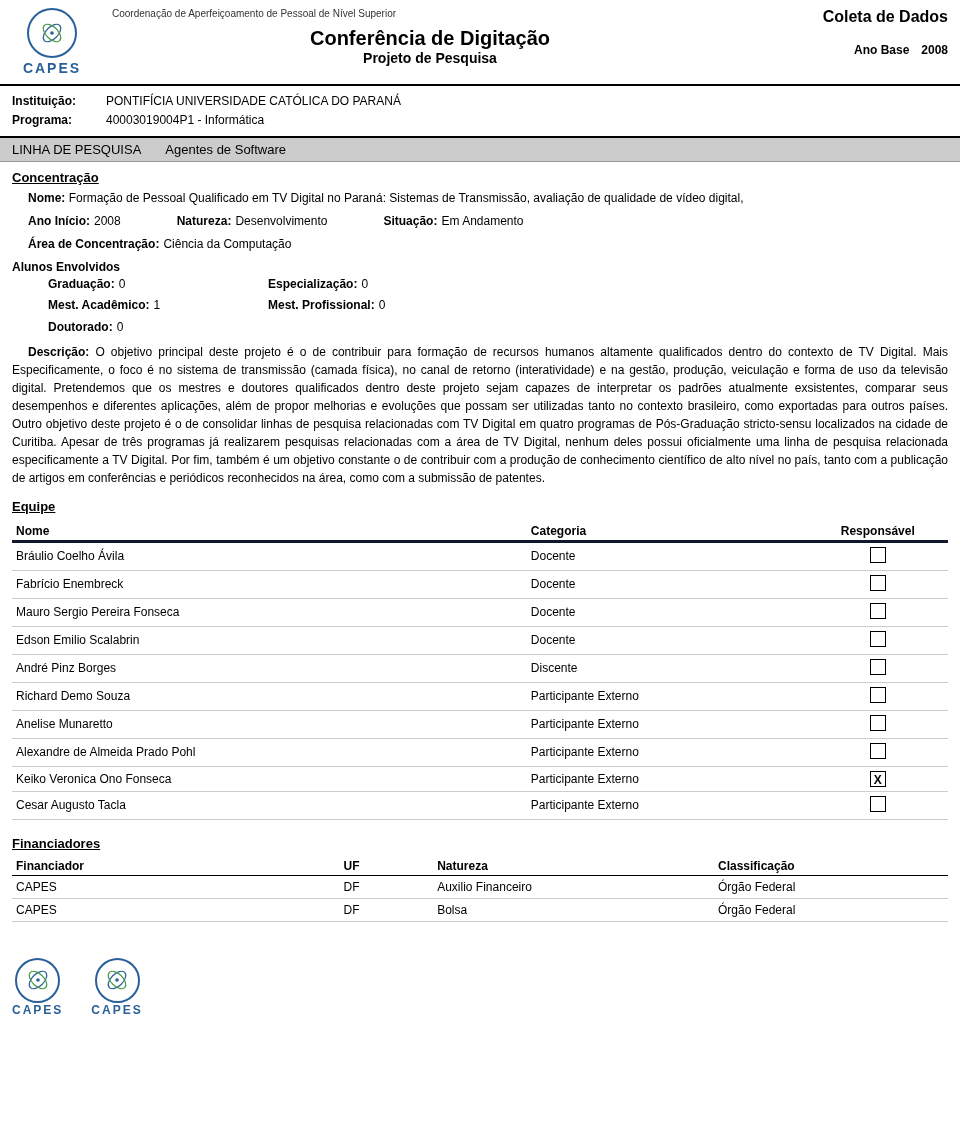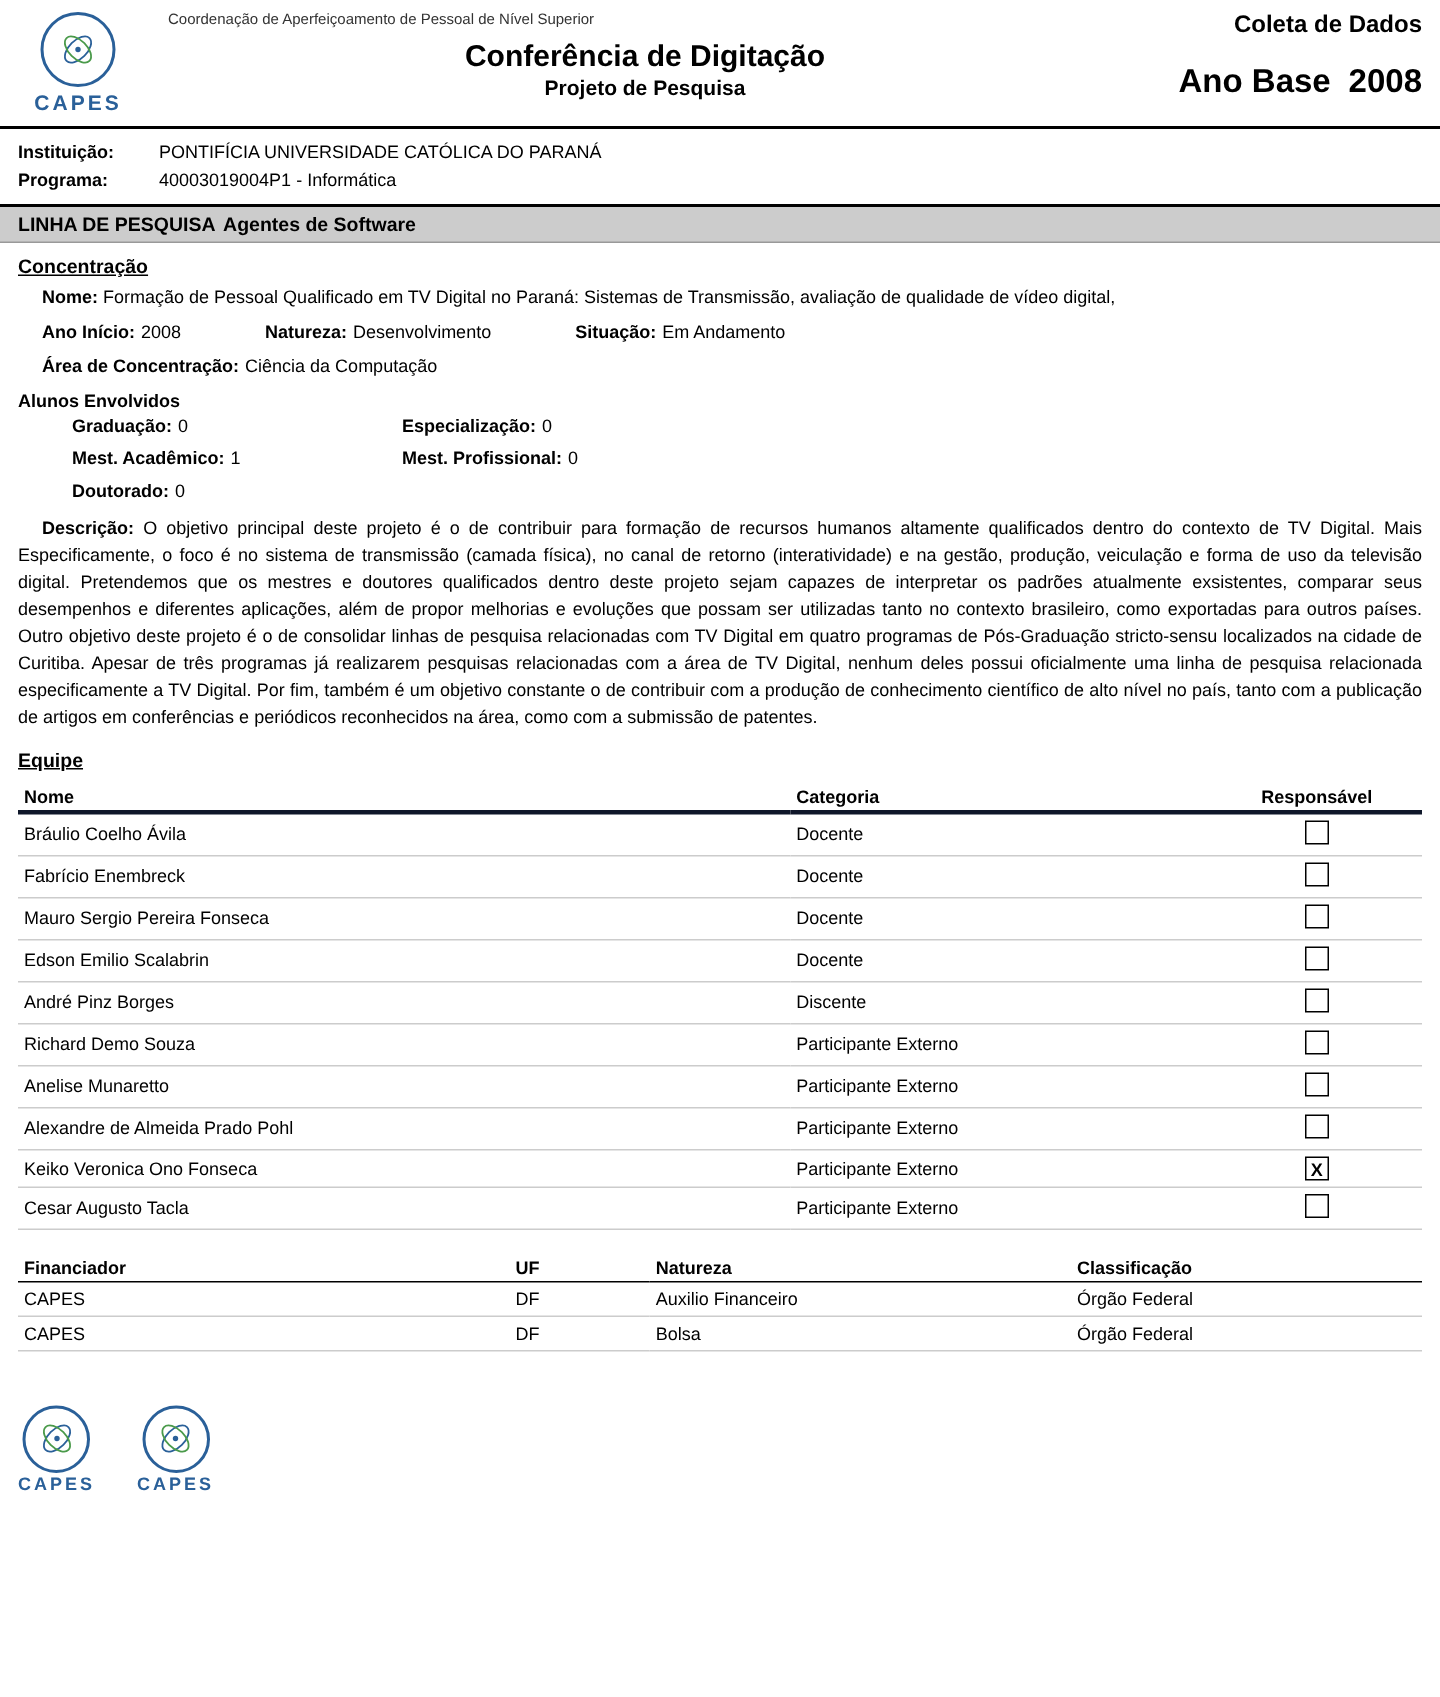--- a/index.html
+++ b/index.html
@@ -72,21 +72,21 @@
       font-weight: bold;
       margin-bottom: 15px;
     }
 
     .header-anobase {
       font-size: 14px;
       font-weight: bold;
     }
 
     .header-anobase span {
-      font-size: 22px;
+      font-size: 12px;
       margin-left: 8px;
     }
 
     .org-label {
       font-size: 10px;
       color: #333;
       margin-bottom: 4px;
     }
 
     .institution-section {
@@ -101,24 +101,24 @@
     }
 
     .inst-label {
       font-weight: bold;
       min-width: 90px;
     }
 
     .linha-pesquisa-bar {
       background: #ccc;
       padding: 4px 12px;
-      font-weight: bold;
+      font-weight: normal;
       font-size: 13px;
       display: flex;
-      gap: 5px;
+      gap: 24px;
       border-bottom: 1px solid #999;
     }
 
     .main-content {
       padding: 8px 12px;
     }
 
     .section-title {
       font-weight: bold;
       font-size: 13px;
@@ -431,20 +431,21 @@
           <tr>
             <td>Cesar Augusto Tacla</td>
             <td>Participante Externo</td>
             <td style="text-align: center;"><span class="checkbox-box"></span></td>
           </tr>
         </tbody>
     </table>
   </div>
 
   <div class="financiadores-section">
+    <div class="financiadores-title">Financiadores</div>
     <table class="financiadores-table">
       <thead>
         <tr>
           <th style="width:35%">Financiador</th>
           <th style="width:10%">UF</th>
           <th style="width:30%">Natureza</th>
           <th style="width:25%">Classificação</th>
         </tr>
       </thead>
       <tbody id="financiadores-tbody">

